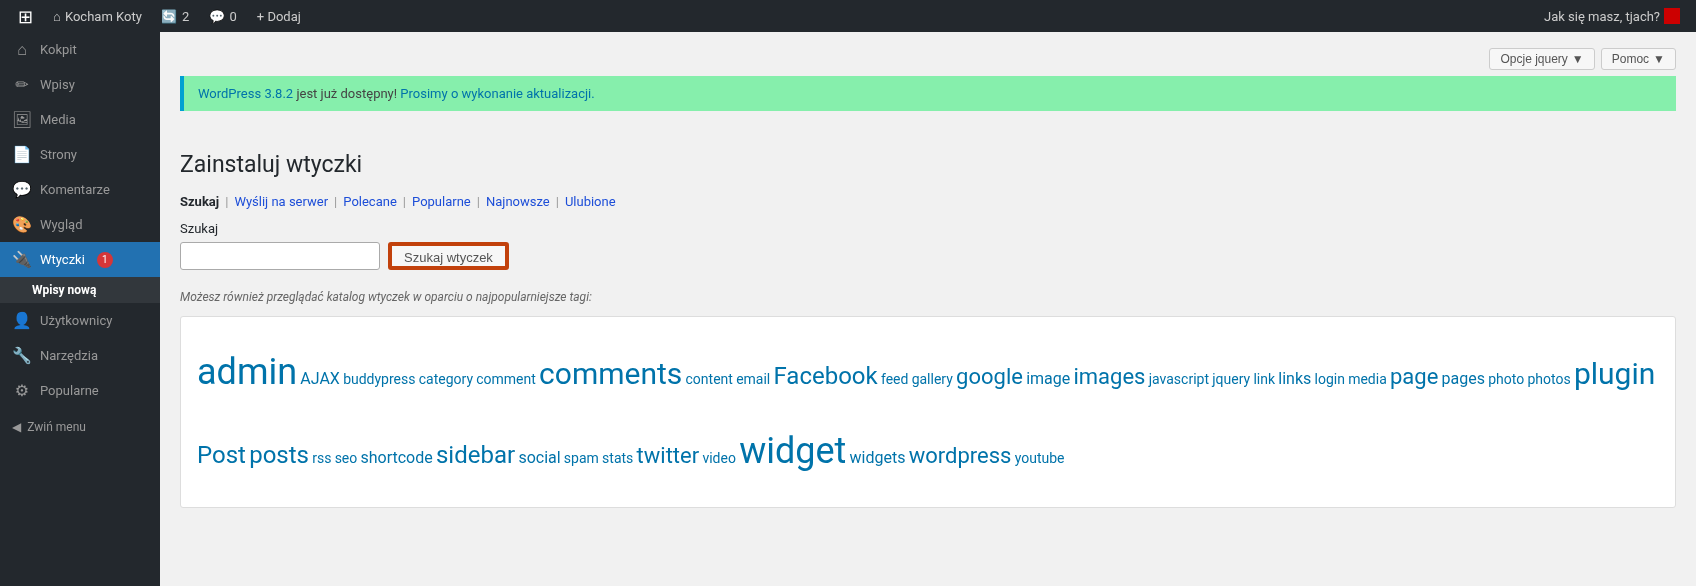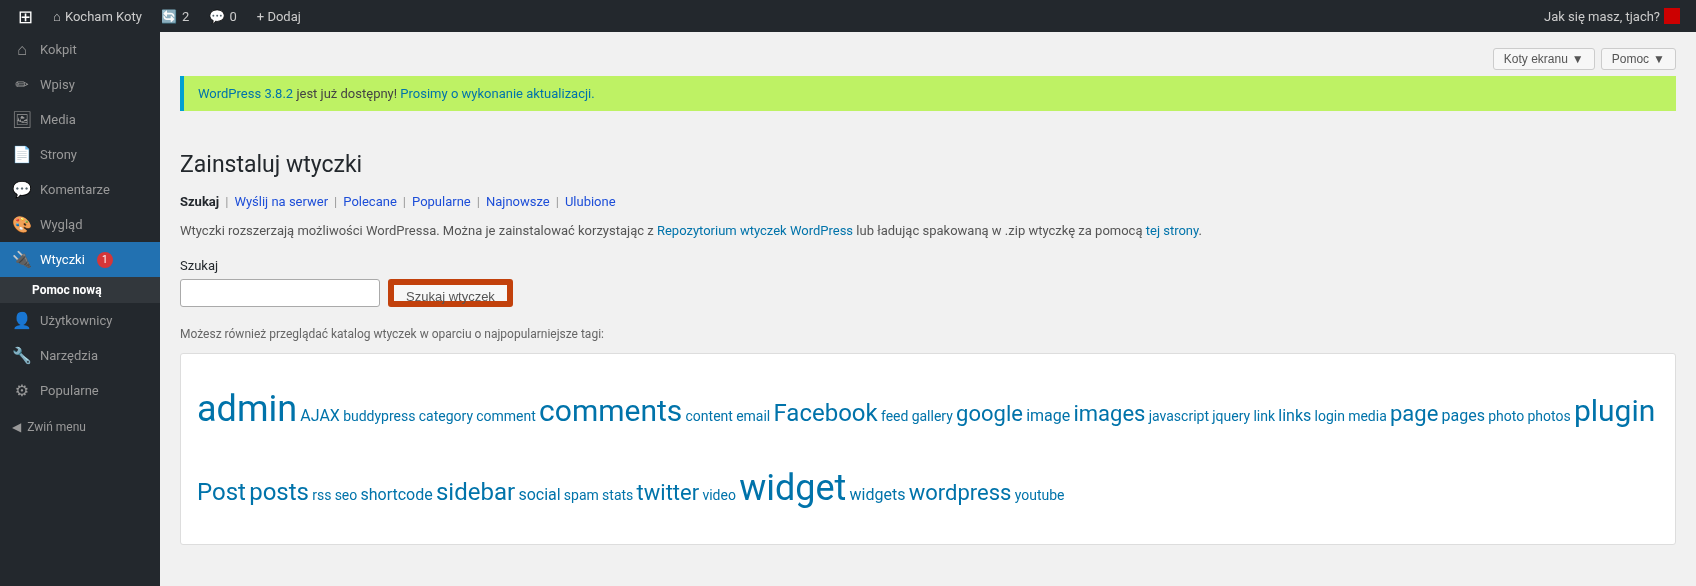--- a/index.html
+++ b/index.html
@@ -82,21 +82,21 @@
       border-radius: 3px;
       padding: 3px 10px;
       font-size: 12px;
       cursor: pointer;
       color: #555;
       display: flex; align-items: center; gap: 4px;
     }
 
     
     .notice {
-      background: #bef264;
+      background: #86efac;
       border-left: 4px solid #00a0d2;
       padding: 10px 14px;
       margin-bottom: 16px;
       font-size: 13px;
     }
     .notice a { color: #0073aa; text-decoration: none; }
 
     
     .page-title {
       font-size: 23px;
@@ -130,32 +130,32 @@
     .search-input {
       border: 1px solid #aaa;
       border-radius: 3px;
       padding: 4px 8px;
       font-size: 13px;
       width: 200px;
       height: 28px;
     }
     .search-button {
       background: #f7f7f7;
-      border: 6px solid #c2410c;
+      border: 4px solid #c2410c;
       border-radius: 3px;
       padding: 4px 12px;
       font-size: 13px;
       cursor: pointer;
       color: #555;
       height: 28px;
     }
 
     
     .popular-tags-title { font-size: 14px; font-weight: 600; color: #23282d; margin-bottom: 6px; }
-    .popular-tags-desc { font-size: 12px; color: #666; margin-bottom: 12px; }
+    .popular-tags-desc { font-size: 12px; color: #666; margin-bottom: 12px; font-style: italic; }
     .tags-cloud-box {
       background: #fff;
       border: 1px solid #ddd;
       border-radius: 3px;
       padding: 16px;
       line-height: 2.2;
     }
     .tag-link { color: #0073aa; text-decoration: none; cursor: pointer; }
     .tag-size-3 { font-size: 14px; }
     .tag-size-4 { font-size: 16px; }
@@ -226,21 +226,21 @@
       <span class="menu-icon">🎨</span>
       <span>Wygląd</span>
     </div>
     <div class="menu-item active">
       <span class="menu-icon">🔌</span>
       <span>Wtyczki</span>
       <span class="badge">1</span>
     </div>
     <div class="submenu">
       <div class="submenu-item active">
-        <span>Pomoc nową</span>
+        <span>Wpisy nową</span>
       </div>
     </div>
     <div class="menu-item">
       <span class="menu-icon">👤</span>
       <span>Użytkownicy</span>
     </div>
     <div class="menu-item">
       <span class="menu-icon">🔧</span>
       <span>Narzędzia</span>
     </div>
@@ -252,21 +252,21 @@
       <span>◀</span>
       <span>Zwiń menu</span>
     </div>
   </div>
 
   <div id="wpcontent">
     <div id="wpbody-content">
 
       <div class="screen-options-bar">
         <button class="screen-options-btn">
-          <span>Koty ekranu</span>
+          <span>Opcje jquery</span>
           <span>▼</span>
         </button>
         <button class="screen-options-btn">
           <span>Pomoc</span>
           <span>▼</span>
         </button>
       </div>
 
       <div class="notice">
         <a class="tag-link">WordPress 3.8.2</a><span> jest już dostępny! </span><a class="tag-link">Prosimy o wykonanie aktualizacji.</a>
@@ -281,23 +281,20 @@
         <span class="filter-sep">|</span>
         <a class="filter-tab">Polecane</a>
         <span class="filter-sep">|</span>
         <a class="filter-tab">Popularne</a>
         <span class="filter-sep">|</span>
         <a class="filter-tab">Najnowsze</a>
         <span class="filter-sep">|</span>
         <a class="filter-tab">Ulubione</a>
       </div>
 
-      <p class="plugin-description">
-        <span>Wtyczki rozszerzają możliwości WordPressa. Można je zainstalować korzystając z </span><a class="tag-link">Repozytorium wtyczek WordPress</a><span> lub ładując spakowaną w .zip wtyczkę za pomocą </span><a class="tag-link">tej strony</a><span>.</span>
-      </p>
 
       <label class="search-label">Szukaj</label>
       <div class="search-row">
         <input type="text" class="search-input" style="">
         <button class="search-button">Szukaj wtyczek</button>
       </div>
 
       <div>
         <div class="popular-tags-desc">Możesz również przeglądać katalog wtyczek w oparciu o najpopularniejsze tagi:</div>
         <div class="tags-cloud-box" id="tags-cloud">

